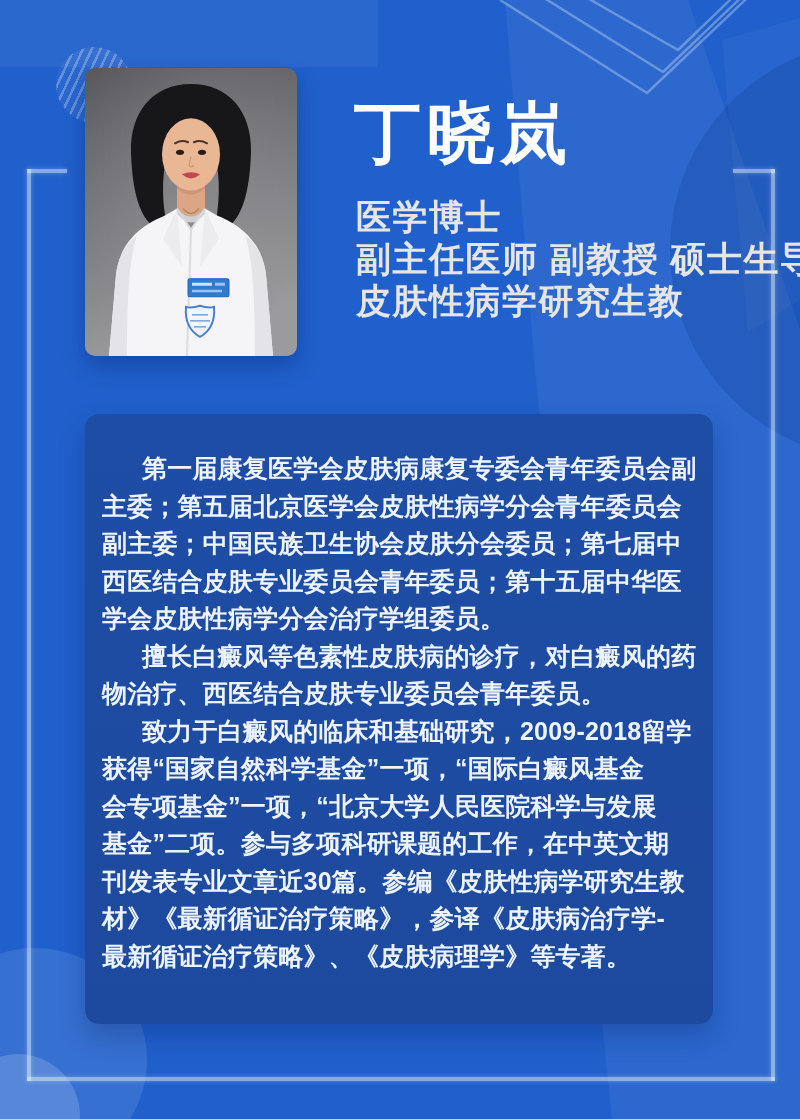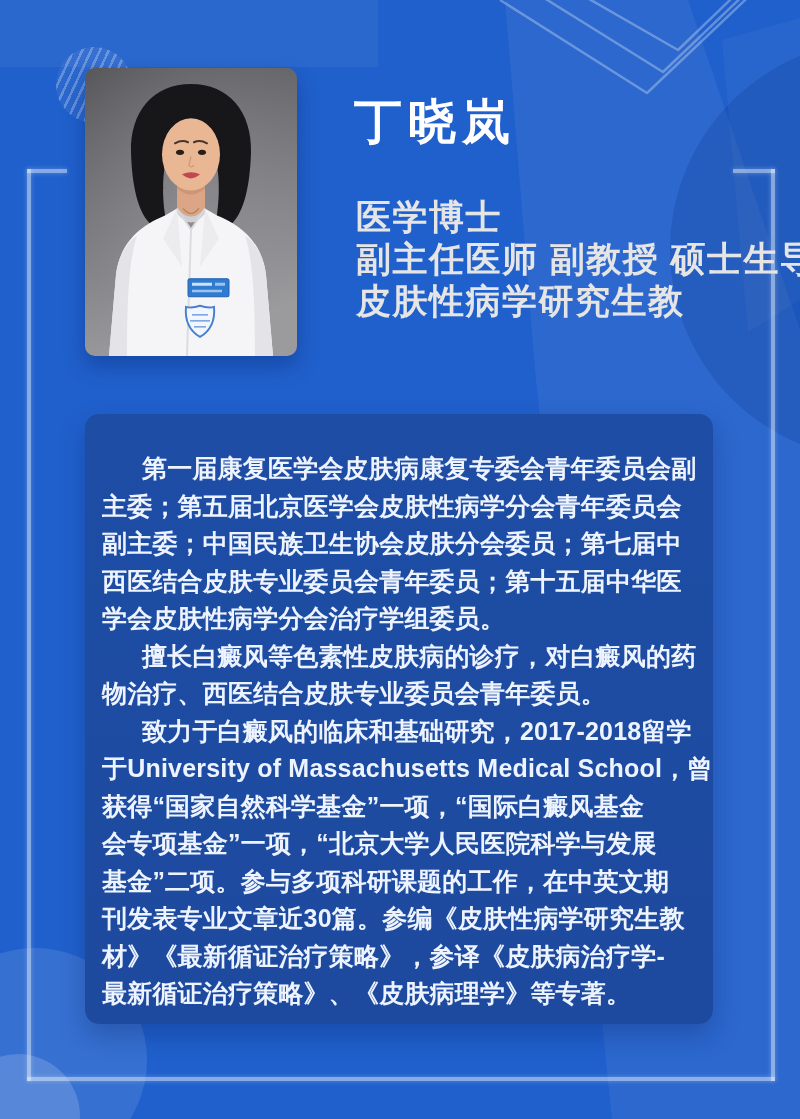--- a/index.html
+++ b/index.html
@@ -37,21 +37,21 @@
   .photo{
     position:absolute;left:85px;top:68px;width:212px;height:288px;
     border-radius:10px;overflow:hidden;
     box-shadow:0 10px 22px rgba(0,20,80,0.30);
   }
   .photo svg{display:block;width:100%;height:100%;}
   
   .doctor-name{
     position:absolute;left:354px;top:96px;
     margin:0;
-    font-size:48px;font-weight:bold;letter-spacing:6px;
+    font-size:67px;font-weight:bold;letter-spacing:6px;
     color:#ffffff;line-height:1.1;white-space:nowrap;
   }
   .subtitles{
     position:absolute;left:356px;top:196px;
     color:#e5e5e5;font-size:35px;font-weight:600;
     letter-spacing:1.5px;
   }
   .subtitles .sub-line{line-height:42px;white-space:nowrap;}
   
   .bio-panel{
@@ -172,22 +172,21 @@
   </div>
 
   <div class="bio-panel">
     <div class="bio-line indent">第一届康复医学会皮肤病康复专委会青年委员会副</div>
     <div class="bio-line">主委；第五届北京医学会皮肤性病学分会青年委员会</div>
     <div class="bio-line">副主委；中国民族卫生协会皮肤分会委员；第七届中</div>
     <div class="bio-line">西医结合皮肤专业委员会青年委员；第十五届中华医</div>
     <div class="bio-line">学会皮肤性病学分会治疗学组委员。</div>
     <div class="bio-line indent">擅长白癜风等色素性皮肤病的诊疗，对白癜风的药</div>
     <div class="bio-line">物治疗、西医结合皮肤专业委员会青年委员。</div>
-    <div class="bio-line indent">致力于白癜风的临床和基础研究，2017-2018留学</div>
-    <div class="bio-line">于University of Massachusetts Medical School，曾</div>
+    <div class="bio-line indent">致力于白癜风的临床和基础研究，2009-2018留学</div>
     <div class="bio-line">获得“国家自然科学基金”一项，“国际白癜风基金</div>
     <div class="bio-line">会专项基金”一项，“北京大学人民医院科学与发展</div>
     <div class="bio-line">基金”二项。参与多项科研课题的工作，在中英文期</div>
     <div class="bio-line">刊发表专业文章近30篇。参编《皮肤性病学研究生教</div>
     <div class="bio-line">材》《最新循证治疗策略》，参译《皮肤病治疗学-</div>
     <div class="bio-line">最新循证治疗策略》、《皮肤病理学》等专著。</div>
   </div>
 
 </div>
 

